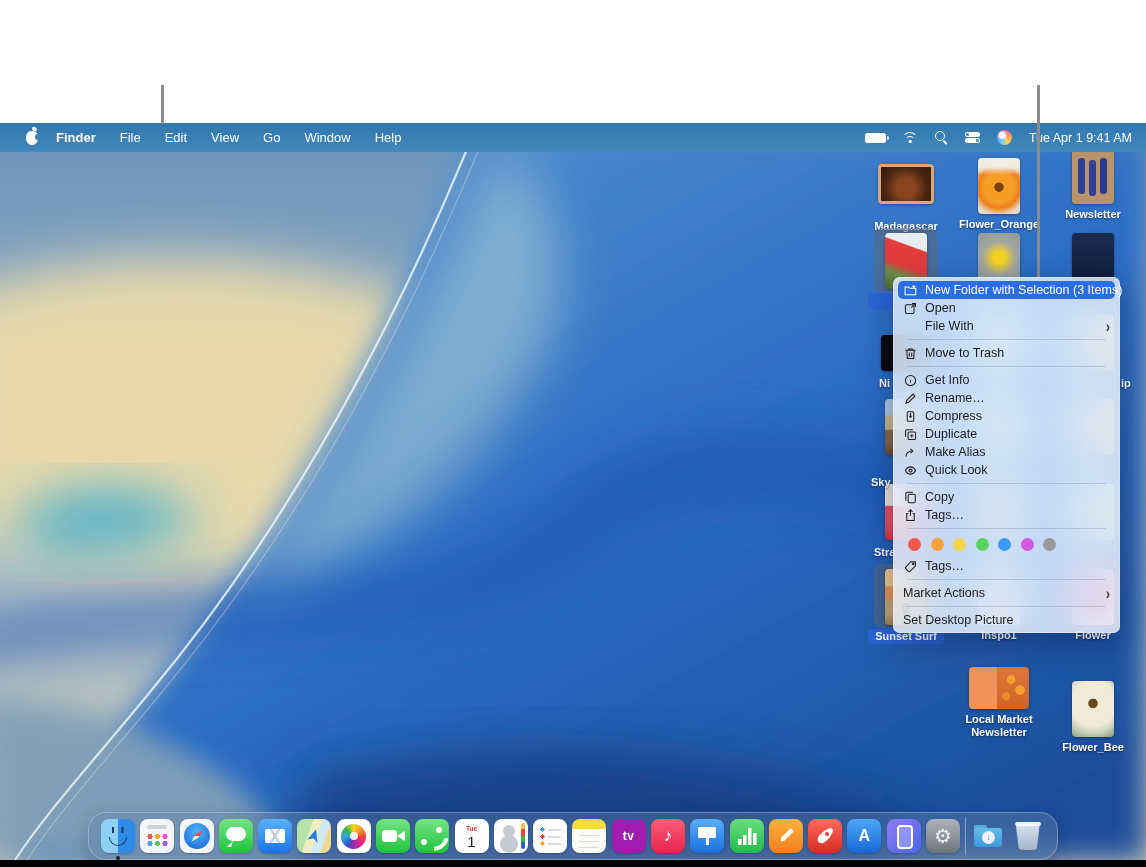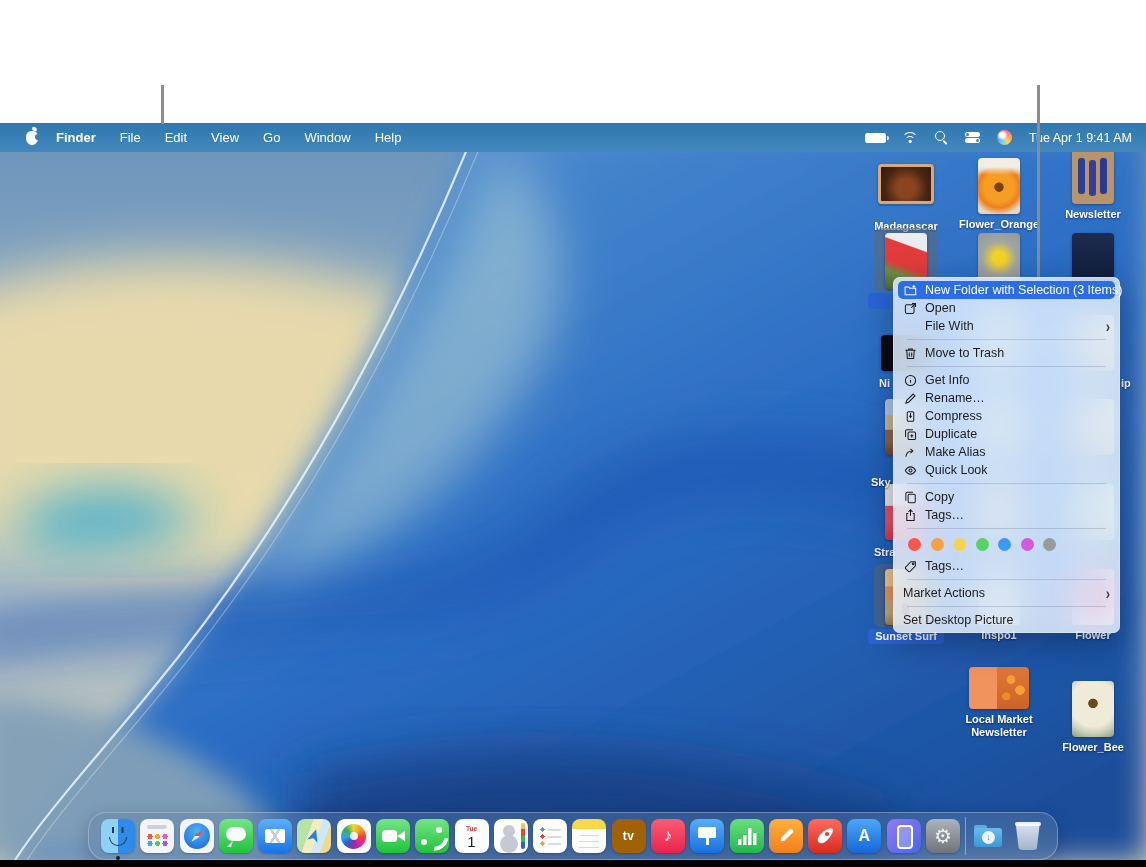--- a/index.html
+++ b/index.html
@@ -149,21 +149,21 @@
   .art-reminders::before{content:"";position:absolute;left:7px;top:8px;width:21px;height:19px;background-repeat:no-repeat;background-image:
      radial-gradient(circle 2.2px at 2.5px 2.5px,#3e99f5 97%,rgba(0,0,0,0)),
      radial-gradient(circle 2.2px at 2.5px 9.5px,#ef4136 97%,rgba(0,0,0,0)),
      radial-gradient(circle 2.2px at 2.5px 16.5px,#f5a623 97%,rgba(0,0,0,0)),
      linear-gradient(#d9dce2,#d9dce2),linear-gradient(#d9dce2,#d9dce2),linear-gradient(#d9dce2,#d9dce2);
      background-size:100% 100%,100% 100%,100% 100%,13px 2px,13px 2px,13px 2px;
      background-position:0 0,0 0,0 0,8px 1.5px,8px 8.5px,8px 15.5px;}
   .art-notes{background:linear-gradient(180deg,#f7d84a 0 30%,#fcfcfa 30%);}
   .art-notes::before{content:"";position:absolute;left:7px;right:7px;top:16px;height:13px;
      background:repeating-linear-gradient(180deg,#d9d9d3 0 1.5px,rgba(0,0,0,0) 1.5px 6px);}
-  .art-tv{background:#a16207;}
+  .art-tv{background:#a21caf;}
   .art-tv .glyph{font-size:12px;font-weight:700;letter-spacing:.5px;}
   .art-music{background:linear-gradient(180deg,#fc5c73,#e8234e);}
   .art-music .glyph{font-size:17px;}
   .art-keynote{background:linear-gradient(180deg,#57aef7,#1a6fe0);}
   .art-keynote::before{content:"";position:absolute;left:8px;top:8px;width:18px;height:11px;border-radius:1.5px;background:#fff;}
   .art-keynote::after{content:"";position:absolute;left:16px;top:19px;width:2.5px;height:7px;background:#fff;}
   .art-numbers{background:linear-gradient(180deg,#69df7c,#23b84c);}
   .art-numbers::before{content:"";position:absolute;left:8px;bottom:8px;width:19px;height:17px;background-repeat:no-repeat;
      background-image:linear-gradient(#fff,#fff),linear-gradient(#fff,#fff),linear-gradient(#fff,#fff),linear-gradient(#fff,#fff);
      background-size:3.5px 6px,3.5px 10px,3.5px 17px,3.5px 12px;background-position:0 100%,5px 100%,10px 100%,15px 100%;}

